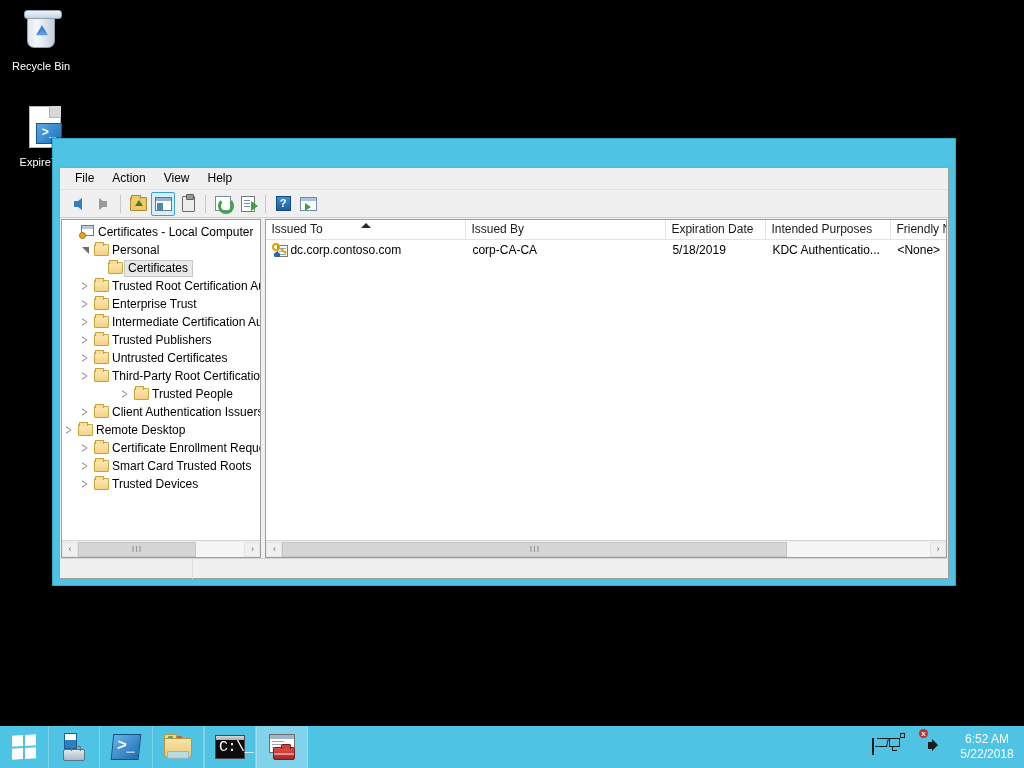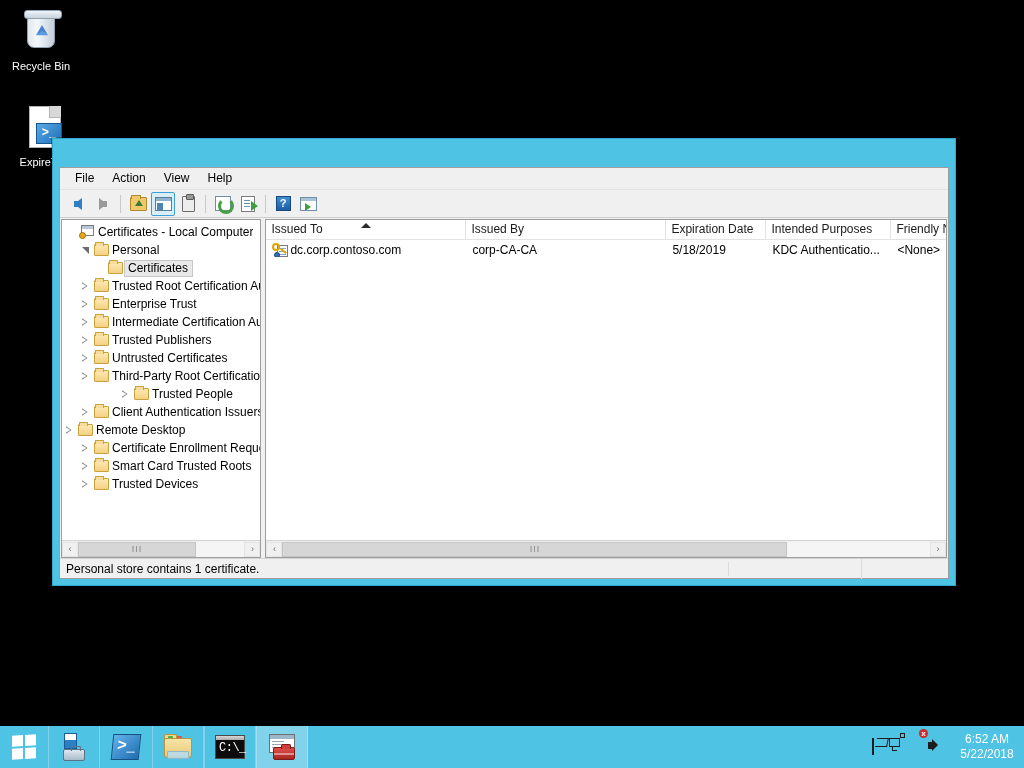--- a/index.html
+++ b/index.html
@@ -505,21 +505,21 @@
     width: 30px; height: 24px;
     background: #0c0c0c; border: 1px solid #4a4a4a; position: relative;
   }
   .ic-cmd::before {
     content:""; position:absolute; left:0; top:0; right:0; height:4px;
     background: linear-gradient(to bottom,#d8d8d8,#aaaaaa);
   }
   .ic-cmd .txt {
     position: absolute; left: 3px; top: 7px;
     color: #ffffff; font-family: "Liberation Mono", monospace;
-    font-size: 12px; line-height: 10px; letter-spacing: -.5px;
+    font-size: 15px; line-height: 10px; letter-spacing: -.5px;
   }
 
   .ic-mmc { position: relative; width: 30px; height: 26px; }
   .ic-mmc .m-win {
     position: absolute; left: 2px; top: 0; width: 26px; height: 19px;
     background: #ffffff; border: 1px solid #6f6f6f;
   }
   .ic-mmc .m-win::before { content:""; position:absolute; left:0;top:0;right:0;height:4px;background:#9fb5c8; }
   .ic-mmc .m-win::after {
     content:""; position:absolute; left:2px; top:6px; width:12px; height:1px; background:#9aa7b3;
@@ -838,21 +838,20 @@
             <div class="sb-track">
               <div class="sb-thumb" style="left:0; width:505px;">III</div>
             </div>
             <div class="sb-btn">›</div>
           </div>
         </div>
 
       </div>
 
       <div id="statusbar">
-        <div id="status-main">Personal store contains 1 certificate.</div>
         <div class="status-pane"></div>
         <div class="status-pane"></div>
       </div>
 
     </div>
   </div>
 
   <div id="taskbar">
     <div id="start-btn">
       <span class="winlogo">

